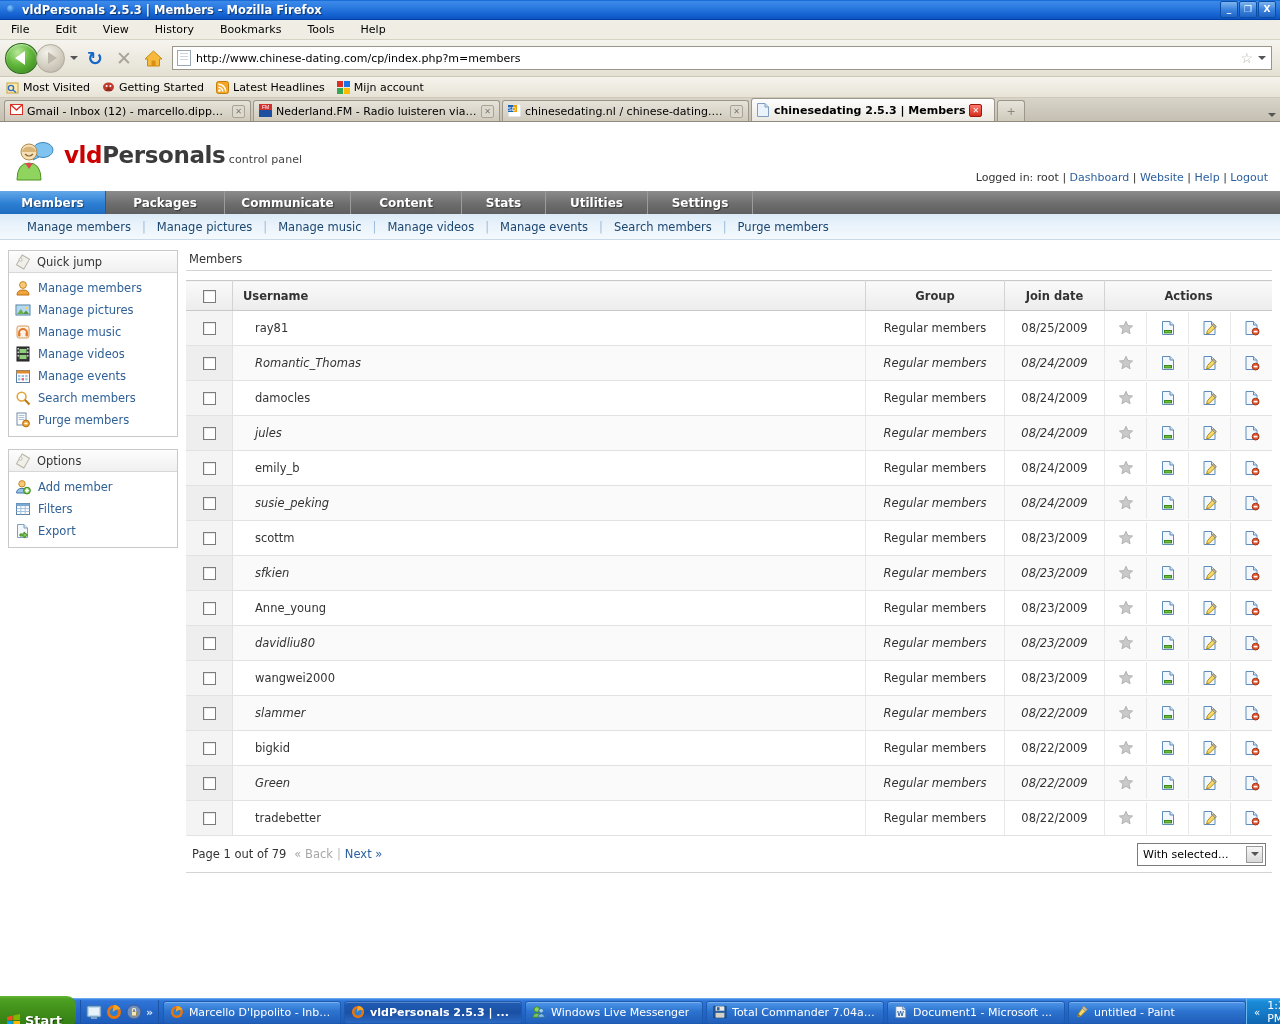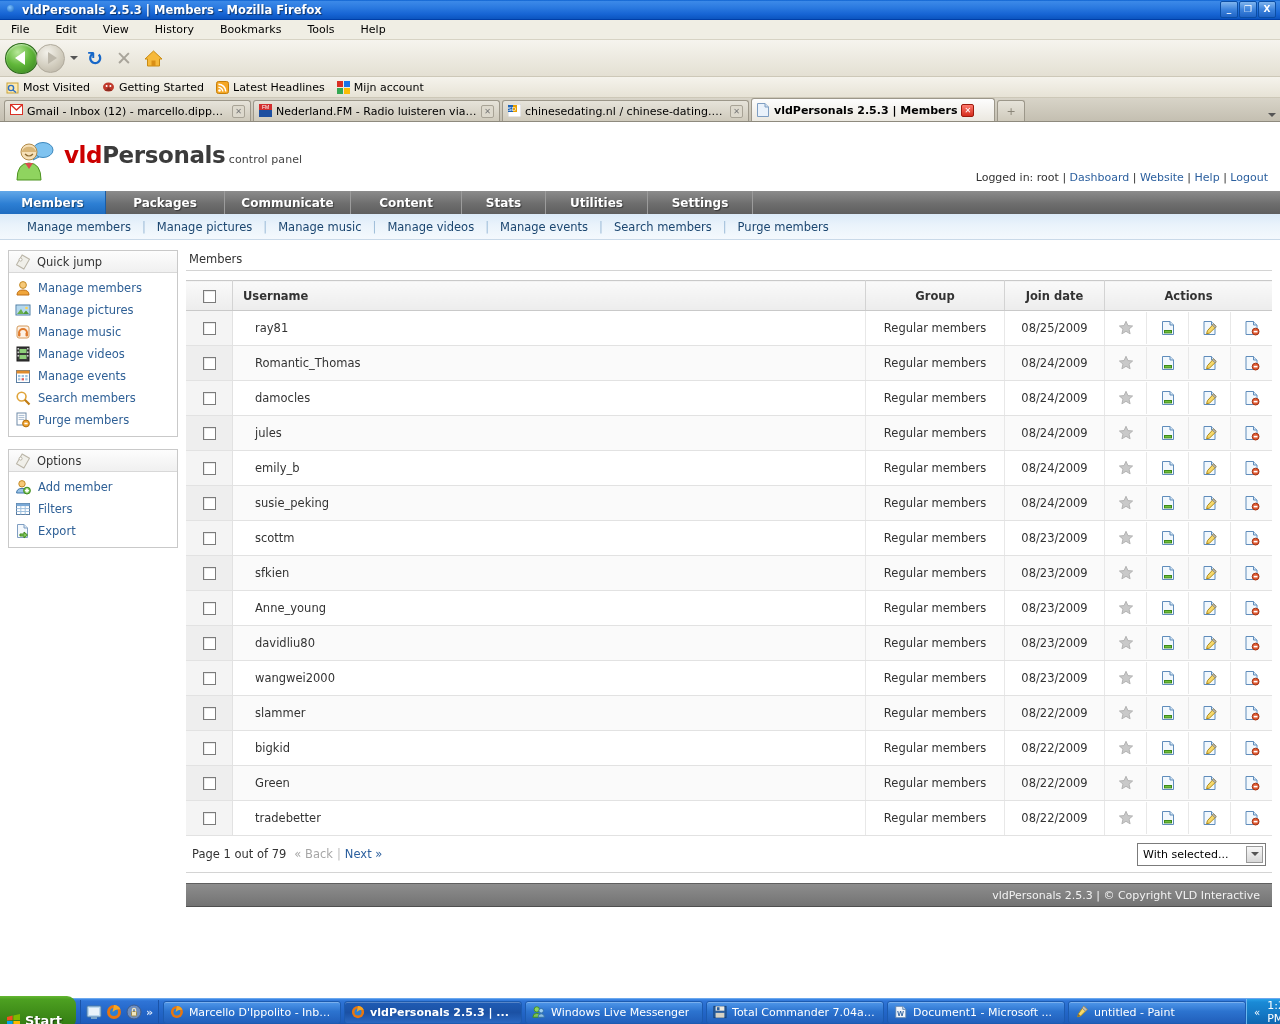--- a/index.html
+++ b/index.html
@@ -133,21 +133,21 @@
   .crumb{font-size:11.5px;color:#333;padding:2px 0 4px 3px;border-bottom:1px solid #d4d4d4;}
   table.grid{width:100%;border-collapse:collapse;margin-top:9px;font-size:11.5px;}
   table.grid th{background:linear-gradient(to bottom,#fafafa,#ececec);border:1px solid #c9c9c9;
     border-left:none;border-right:none;height:27px;font-weight:bold;color:#333;font-size:11.5px;}
   table.grid th.c-user{text-align:left;padding-left:10px;border-right:1px solid #d3d3d3;}
   table.grid th.c-chk{width:44px;border-right:1px solid #d3d3d3;}
   table.grid th.c-grp{width:136px;border-right:1px solid #d3d3d3;}
   table.grid th.c-date{width:97px;border-right:1px solid #d3d3d3;}
   table.grid th.c-act{width:164px;}
   table.grid td{height:32px;border-bottom:1px solid #e2e2e2;color:#333;}
-  table.grid tr.alt td{background:#fafafa;}
+  table.grid tr.alt td{background:#fafafa;font-style:italic;}
   td.c-chk{text-align:center;background:#f4f4f4 !important;border-right:1px solid #e2e2e2;}
   tr.alt td.c-chk{background:#eeeeee !important;}
   td.c-user{padding-left:22px;border-right:1px solid #e8e8e8;}
   td.c-grp{text-align:center;border-right:1px solid #e8e8e8;}
   td.c-date{text-align:center;border-right:1px solid #e8e8e8;}
   td.c-act{padding:0;}
   .acts{display:flex;align-items:center;height:32px;}
   .acts .cell{width:41px;display:flex;align-items:center;justify-content:center;height:32px;border-right:1px solid #e8e8e8;}
   .acts .cell:last-child{border-right:none;}
   .chk{width:11px;height:11px;border:1px solid #7b7b7b;background:#fff;display:inline-block;vertical-align:middle;
@@ -231,20 +231,28 @@
         <span class="caret-dn"></span>
       </span>
     <span class="nav-ico reload">↻</span>
     <span class="nav-ico stop">✕</span>
     <span class="nav-ico home">
       <svg width="19" height="17" viewBox="0 0 19 17">
         <path d="M9.5 1 L18 9 L15.5 9 L15.5 16 L3.5 16 L3.5 9 L1 9 Z" fill="#f6b93b" stroke="#c98b12" stroke-width="1"></path>
         <rect x="7.5" y="10.5" width="4" height="5.5" fill="#d98f16"></rect>
       </svg>
     </span>
+    <span class="urlbar">
+      <span class="url-favicon"></span>
+      <span class="url-text">http://www.chinese-dating.com/cp/index.php?m=members</span>
+      <span class="star-ico">☆</span>
+      <span class="nav-drop">
+          <span class="caret-dn"></span>
+        </span>
+    </span>
   </div>
 
   <div class="bookmarks">
     <span class="bm">
       <span class="bm-ico">
         <svg width="13" height="13" viewBox="0 0 13 13">
             <rect x="1" y="2" width="11" height="10" fill="#fde9b0" stroke="#c9a33a"></rect>
             <circle cx="5" cy="7" r="2.6" fill="none" stroke="#2f6fbf" stroke-width="1.4"></circle>
             <line x1="7" y1="9" x2="10" y2="11.5" stroke="#2f6fbf" stroke-width="1.4"></line>
           </svg>
@@ -320,21 +328,21 @@
       <span class="lbl">chinesedating.nl / chinese-dating.com ...</span>
       <span class="tab-close">✕</span>
     </span>
     <span class="btab active" style="width:232px">
       <span class="tabicon">
         <svg width="12" height="14" viewBox="0 0 12 14">
             <path d="M0.5 0.5 H8 L11.5 4 V13.5 H0.5 Z" fill="#eaf2fb" stroke="#7f9ec2"></path>
             <path d="M8 0.5 V4 H11.5" fill="#cddff0" stroke="#7f9ec2"></path>
           </svg>
       </span>
-      <span class="lbl">vldPersonals 2.5.3 | Members</span>
+      <span class="lbl">chinesedating 2.5.3 | Members</span>
       <span class="tab-close">✕</span>
     </span>
     <span class="newtab">+</span>
     <span class="spacer"></span>
     <span class="tabstrip-right">
         <span class="caret-dn"></span>
       </span>
   </div>
 
   <div class="page">
@@ -1127,21 +1135,20 @@
           <span class="sep">|</span>
           <a href="#">Next »</a>
           <span class="withsel">
             <span>With selected...</span>
             <span class="arrowbox">
                 <span class="caret-dn"></span>
               </span>
           </span>
         </div>
 
-        <div class="copyright">vldPersonals 2.5.3 | © Copyright VLD Interactive</div>
       </div>
 
     </div>
   </div>
 
 
   <div class="taskbar">
     <span class="startbtn">
       <svg width="15" height="15" viewBox="0 0 15 15">
           <path d="M1 4 L6.6 2.6 V7 L1 7.4 Z" fill="#f25022"></path>

